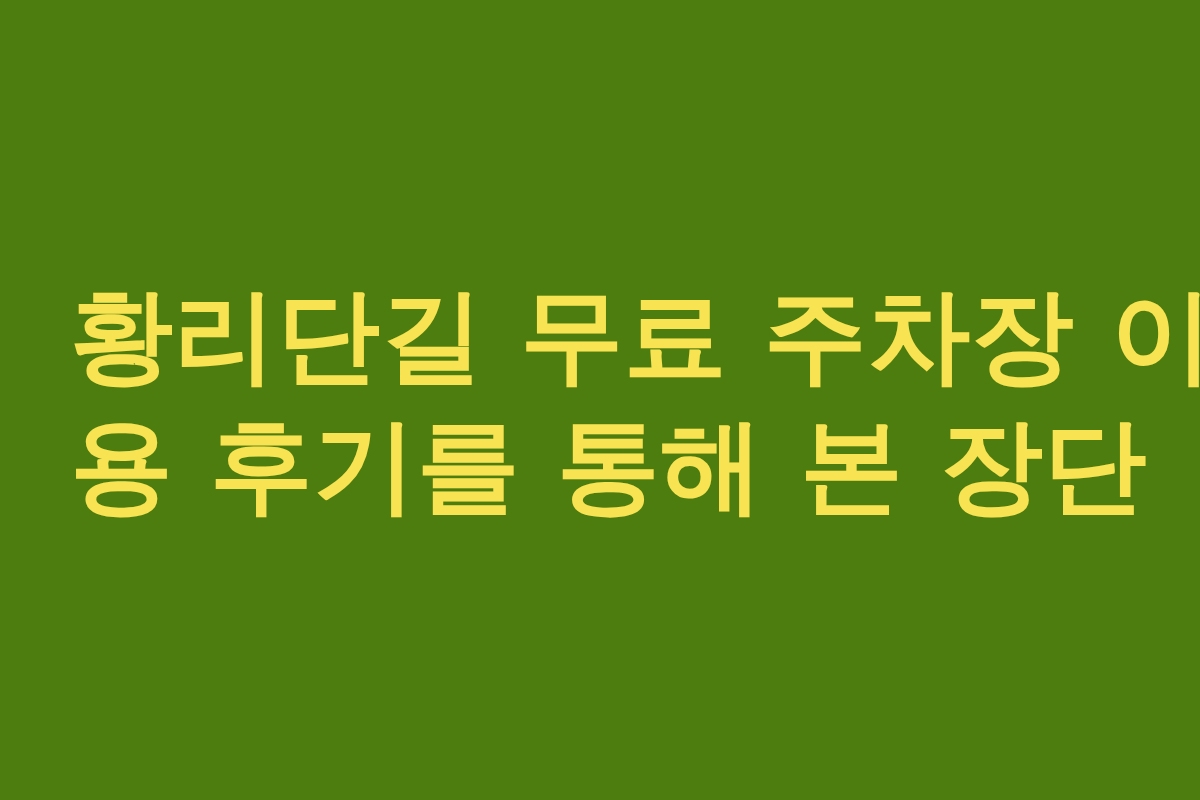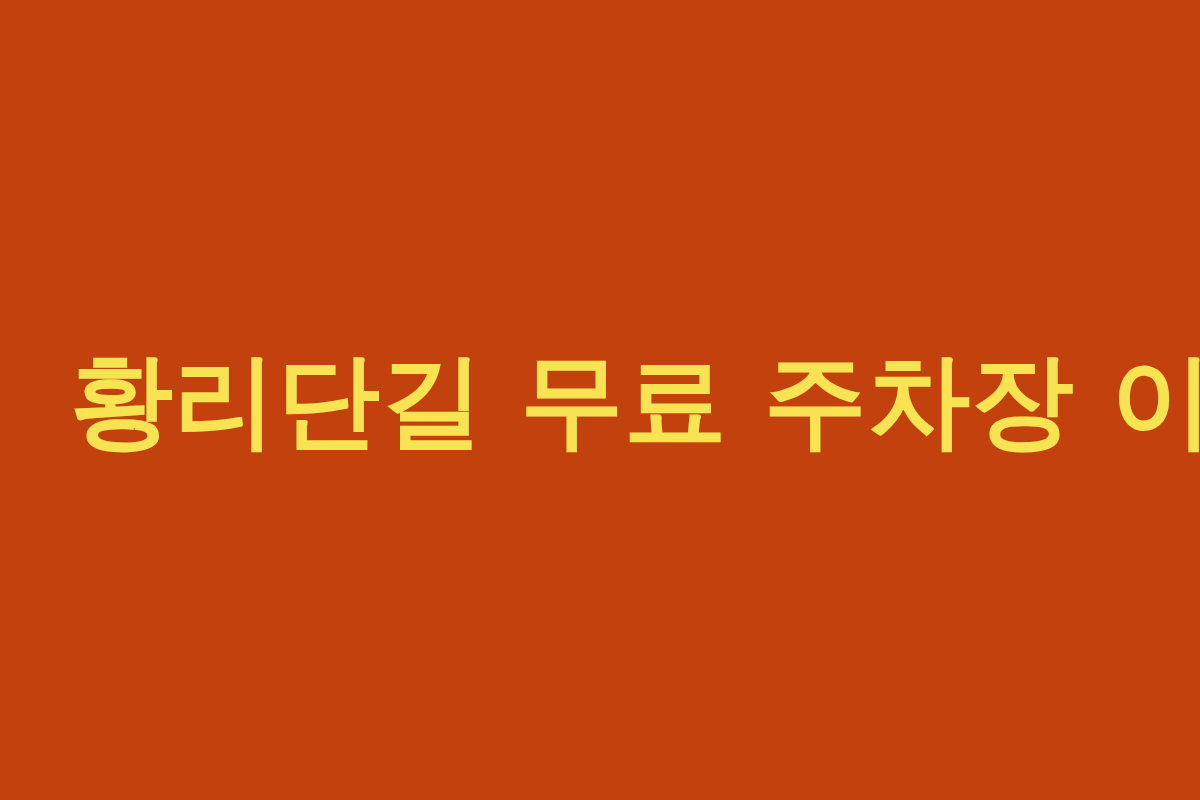--- a/index.html
+++ b/index.html
@@ -12,21 +12,21 @@
   }
 
   body {
     font-family: "DejaVu Sans", "Liberation Sans", sans-serif;
   }
 
   #title-card {
     position: relative;
     width: 1200px;
     height: 800px;
-    background: #c2410c;
+    background: #4d7c0f;
     display: flex;
     align-items: center;
     justify-content: center;
     box-sizing: border-box;
   }
 
   #headline {
     width: 1060px;
     margin: 0;
     padding: 0;
@@ -52,15 +52,16 @@
     letter-spacing: 2px;
   }
 </style>
 </head>
 <body>
 
 <div id="title-card">
 
   <h1 id="headline">
     <span class="line line-1">황리단길 무료 주차장 이</span>
+    <span class="line line-2">용 후기를 통해 본 장단</span>
   </h1>
 
 </div>
 
 </body></html>

